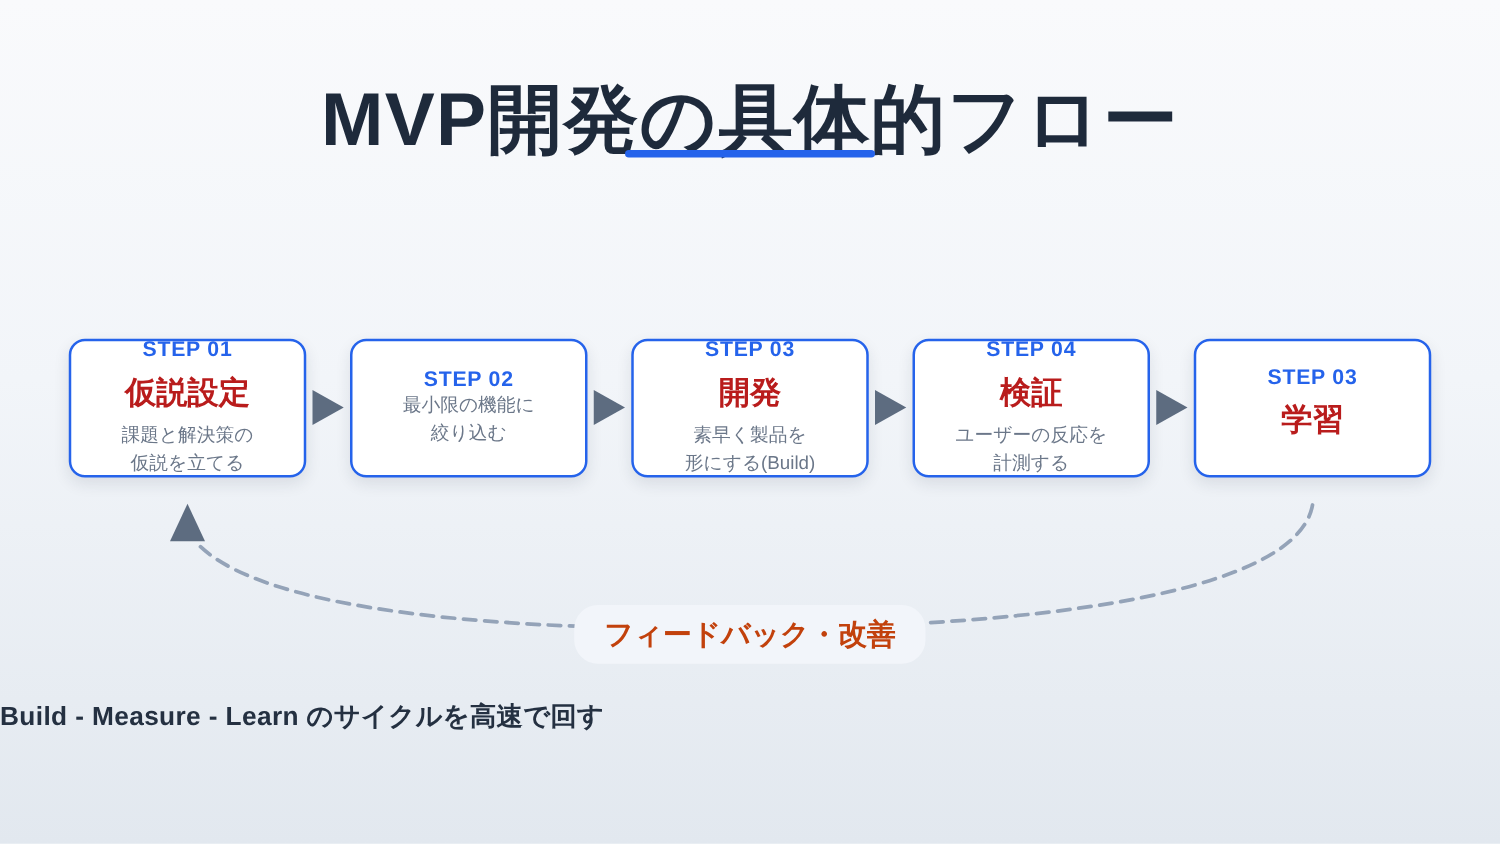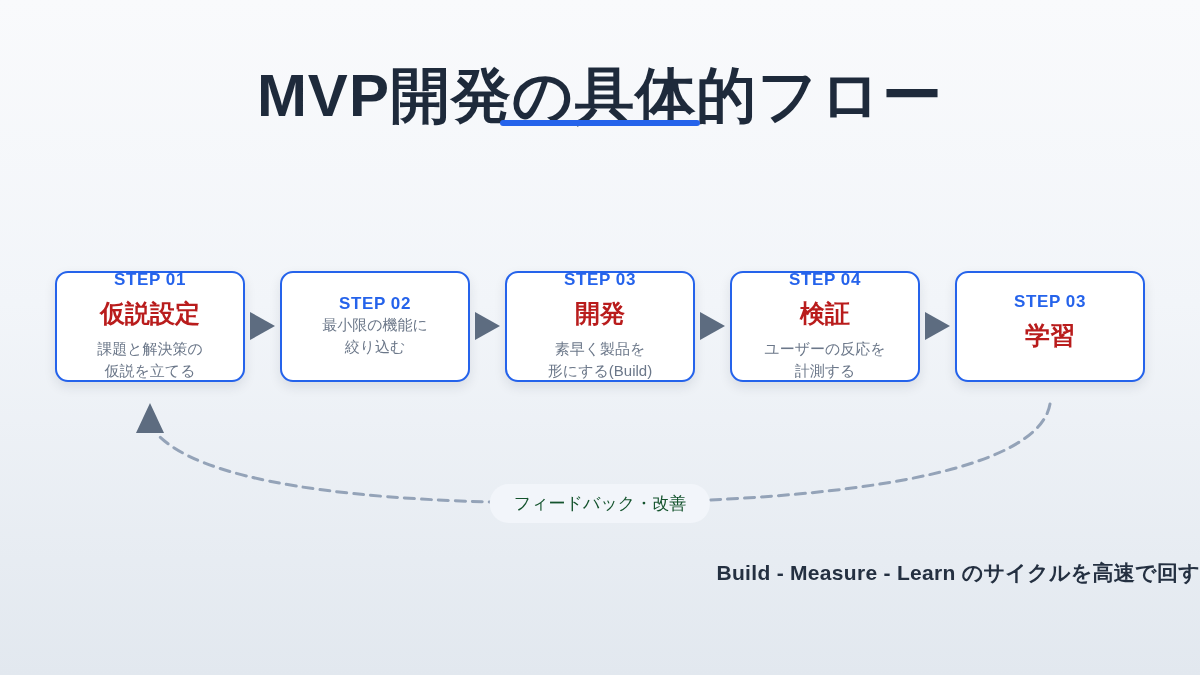--- a/index.html
+++ b/index.html
@@ -53,27 +53,27 @@
     border-top:14px solid transparent;
     border-bottom:14px solid transparent;
   }
 
   
   .feedback-svg { position:absolute; top:0; left:0; z-index:1; }
   .feedback-pill {
     position:absolute; top:484px; left:600px; transform:translateX(-50%);
     z-index:2; background:#f2f5fa; border-radius:19px;
     padding:8px 24px; white-space:nowrap;
-    font-size:17px; font-weight:400; color:#14532d;
+    font-size:23px; font-weight:700; color:#c2410c;
   }
 
   
   .tagline {
     position:absolute; top:559px; left:0; width:100%;
-    text-align:right; font-size:21px; font-weight:700;
+    text-align:left; font-size:21px; font-weight:700;
     color:#243041; letter-spacing:.3px;
   }
 </style>
 </head>
 <body>
 
 <div class="stage">
 
   <h1 class="page-title">MVP開発の具体的フロー</h1>
   <div class="title-underline"></div>

